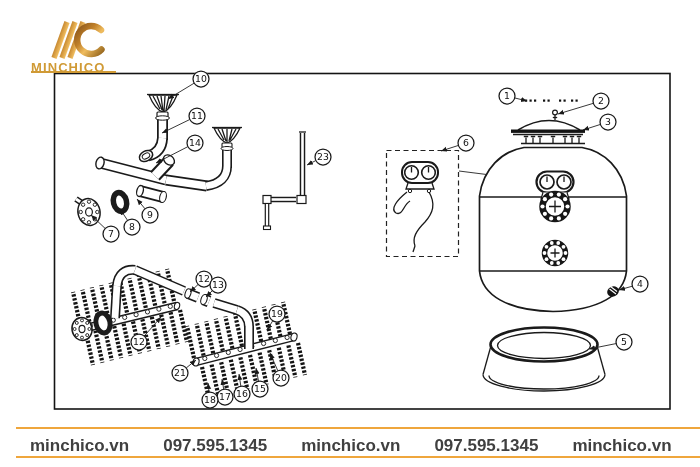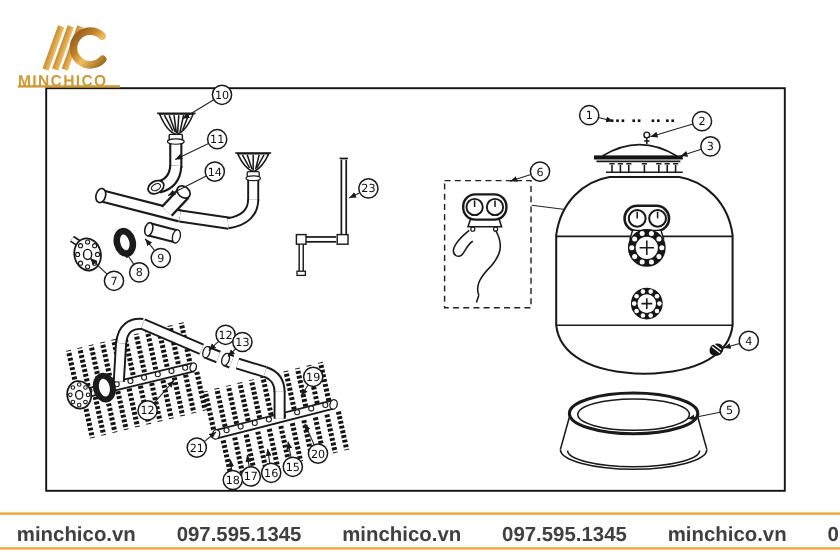--- a/index.html
+++ b/index.html
@@ -1,18 +1,18 @@
 <!DOCTYPE html>
 <html><head>
 <meta charset="utf-8">
 <style>
   html,body{margin:0;padding:0;background:#fff;}
   body{width:700px;height:467px;overflow:hidden;position:relative;
        font-family:"Liberation Sans",sans-serif;}
-  .stage{position:absolute;inset:0;background:#fff;}
+  .stage{position:absolute;inset:0;background:#fff;margin-left:16px;}
   svg.art{position:absolute;left:0;top:0;width:700px;height:467px;}
   
   .ln{stroke:#1a1a1a;fill:none;stroke-width:1.3;}
   .po{stroke:#1a1a1a;fill:none;}
   .pi{stroke:#ffffff;fill:none;}
   .wf{fill:#ffffff;stroke:#1a1a1a;}
   .callout-circle{fill:#ffffff;stroke:#1a1a1a;stroke-width:1.25;}
   .callout-num{font-family:"DejaVu Sans",sans-serif;font-size:9.3px;fill:#111;
                text-anchor:middle;}
   .callout-line{stroke:#222;stroke-width:0.9;fill:none;}

